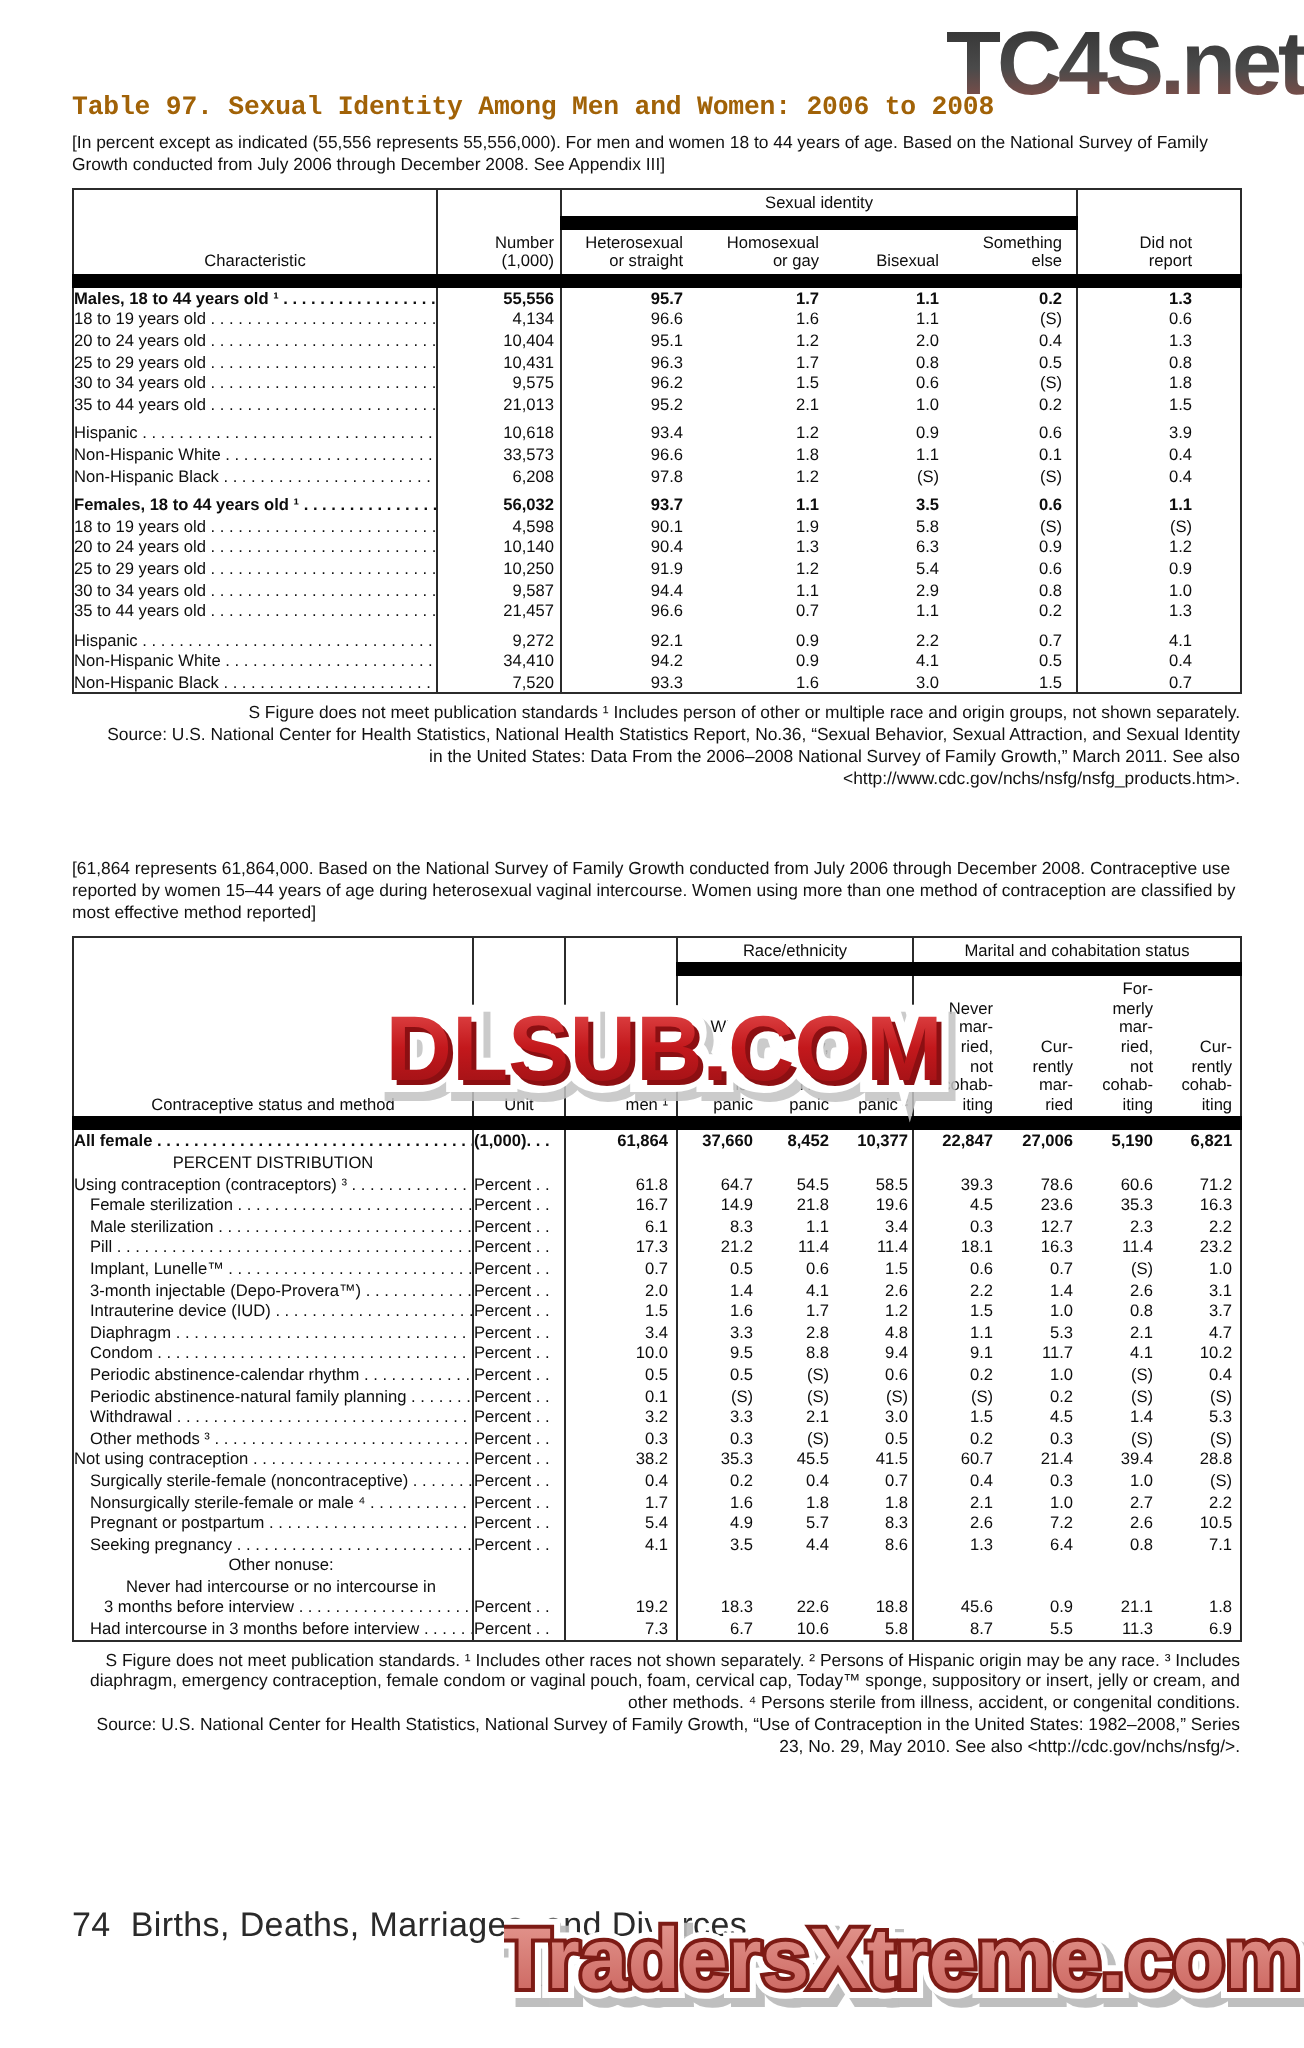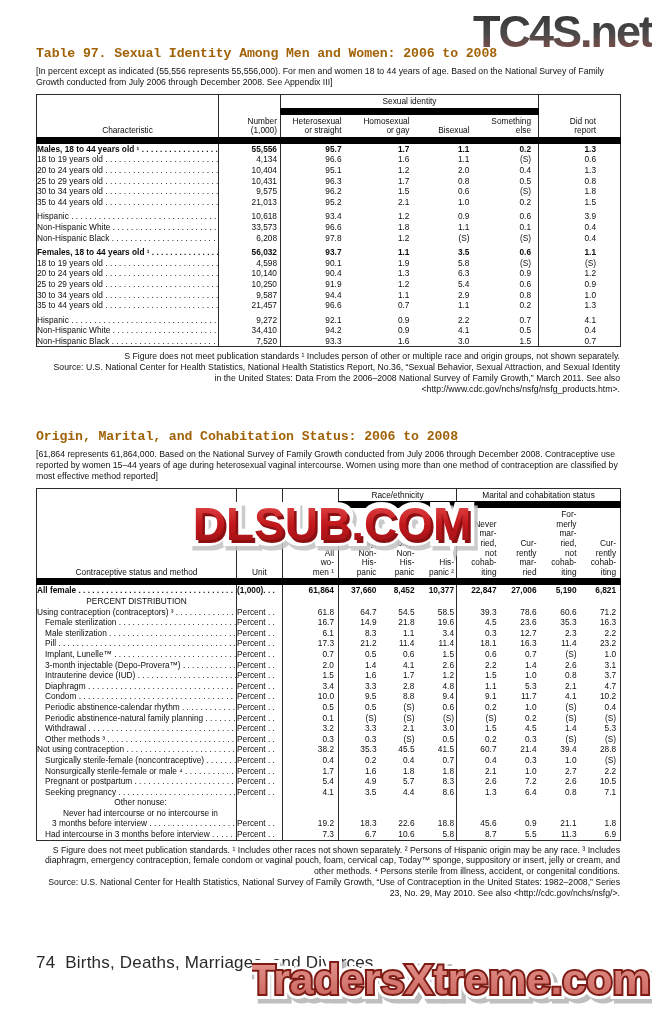--- a/index.html
+++ b/index.html
@@ -279,21 +279,20 @@
         </tr>
       </tbody>
   </table>
 
   <div class="footnotes">
     <p>S Figure does not meet publication standards ¹ Includes person of other or multiple race and origin groups, not shown separately.</p>
     <p>Source: U.S. National Center for Health Statistics, National Health Statistics Report, No.36, “Sexual Behavior, Sexual Attraction, and Sexual Identity in the United States: Data From the 2006–2008 National Survey of Family Growth,” March 2011. See also &lt;http://www.cdc.gov/nchs/nsfg/nsfg_products.htm&gt;.</p>
   </div>
 
   <div class="tbl-title title98">
-    <div>Origin, Marital, and Cohabitation Status: 2006 to 2008</div>
   </div>
   <div class="tbl-note">[61,864 represents 61,864,000. Based on the National Survey of Family Growth conducted from July 2006 through December 2008. Contraceptive use reported by women 15–44 years of age during heterosexual vaginal intercourse. Women using more than one method of contraception are classified by most effective method reported]</div>
 
   <table class="t t98">
     <colgroup>
       <col style="width:200px">
         <col style="width:46px">
         <col style="width:56px">
       <col style="width:40px">
         <col style="width:38px">

